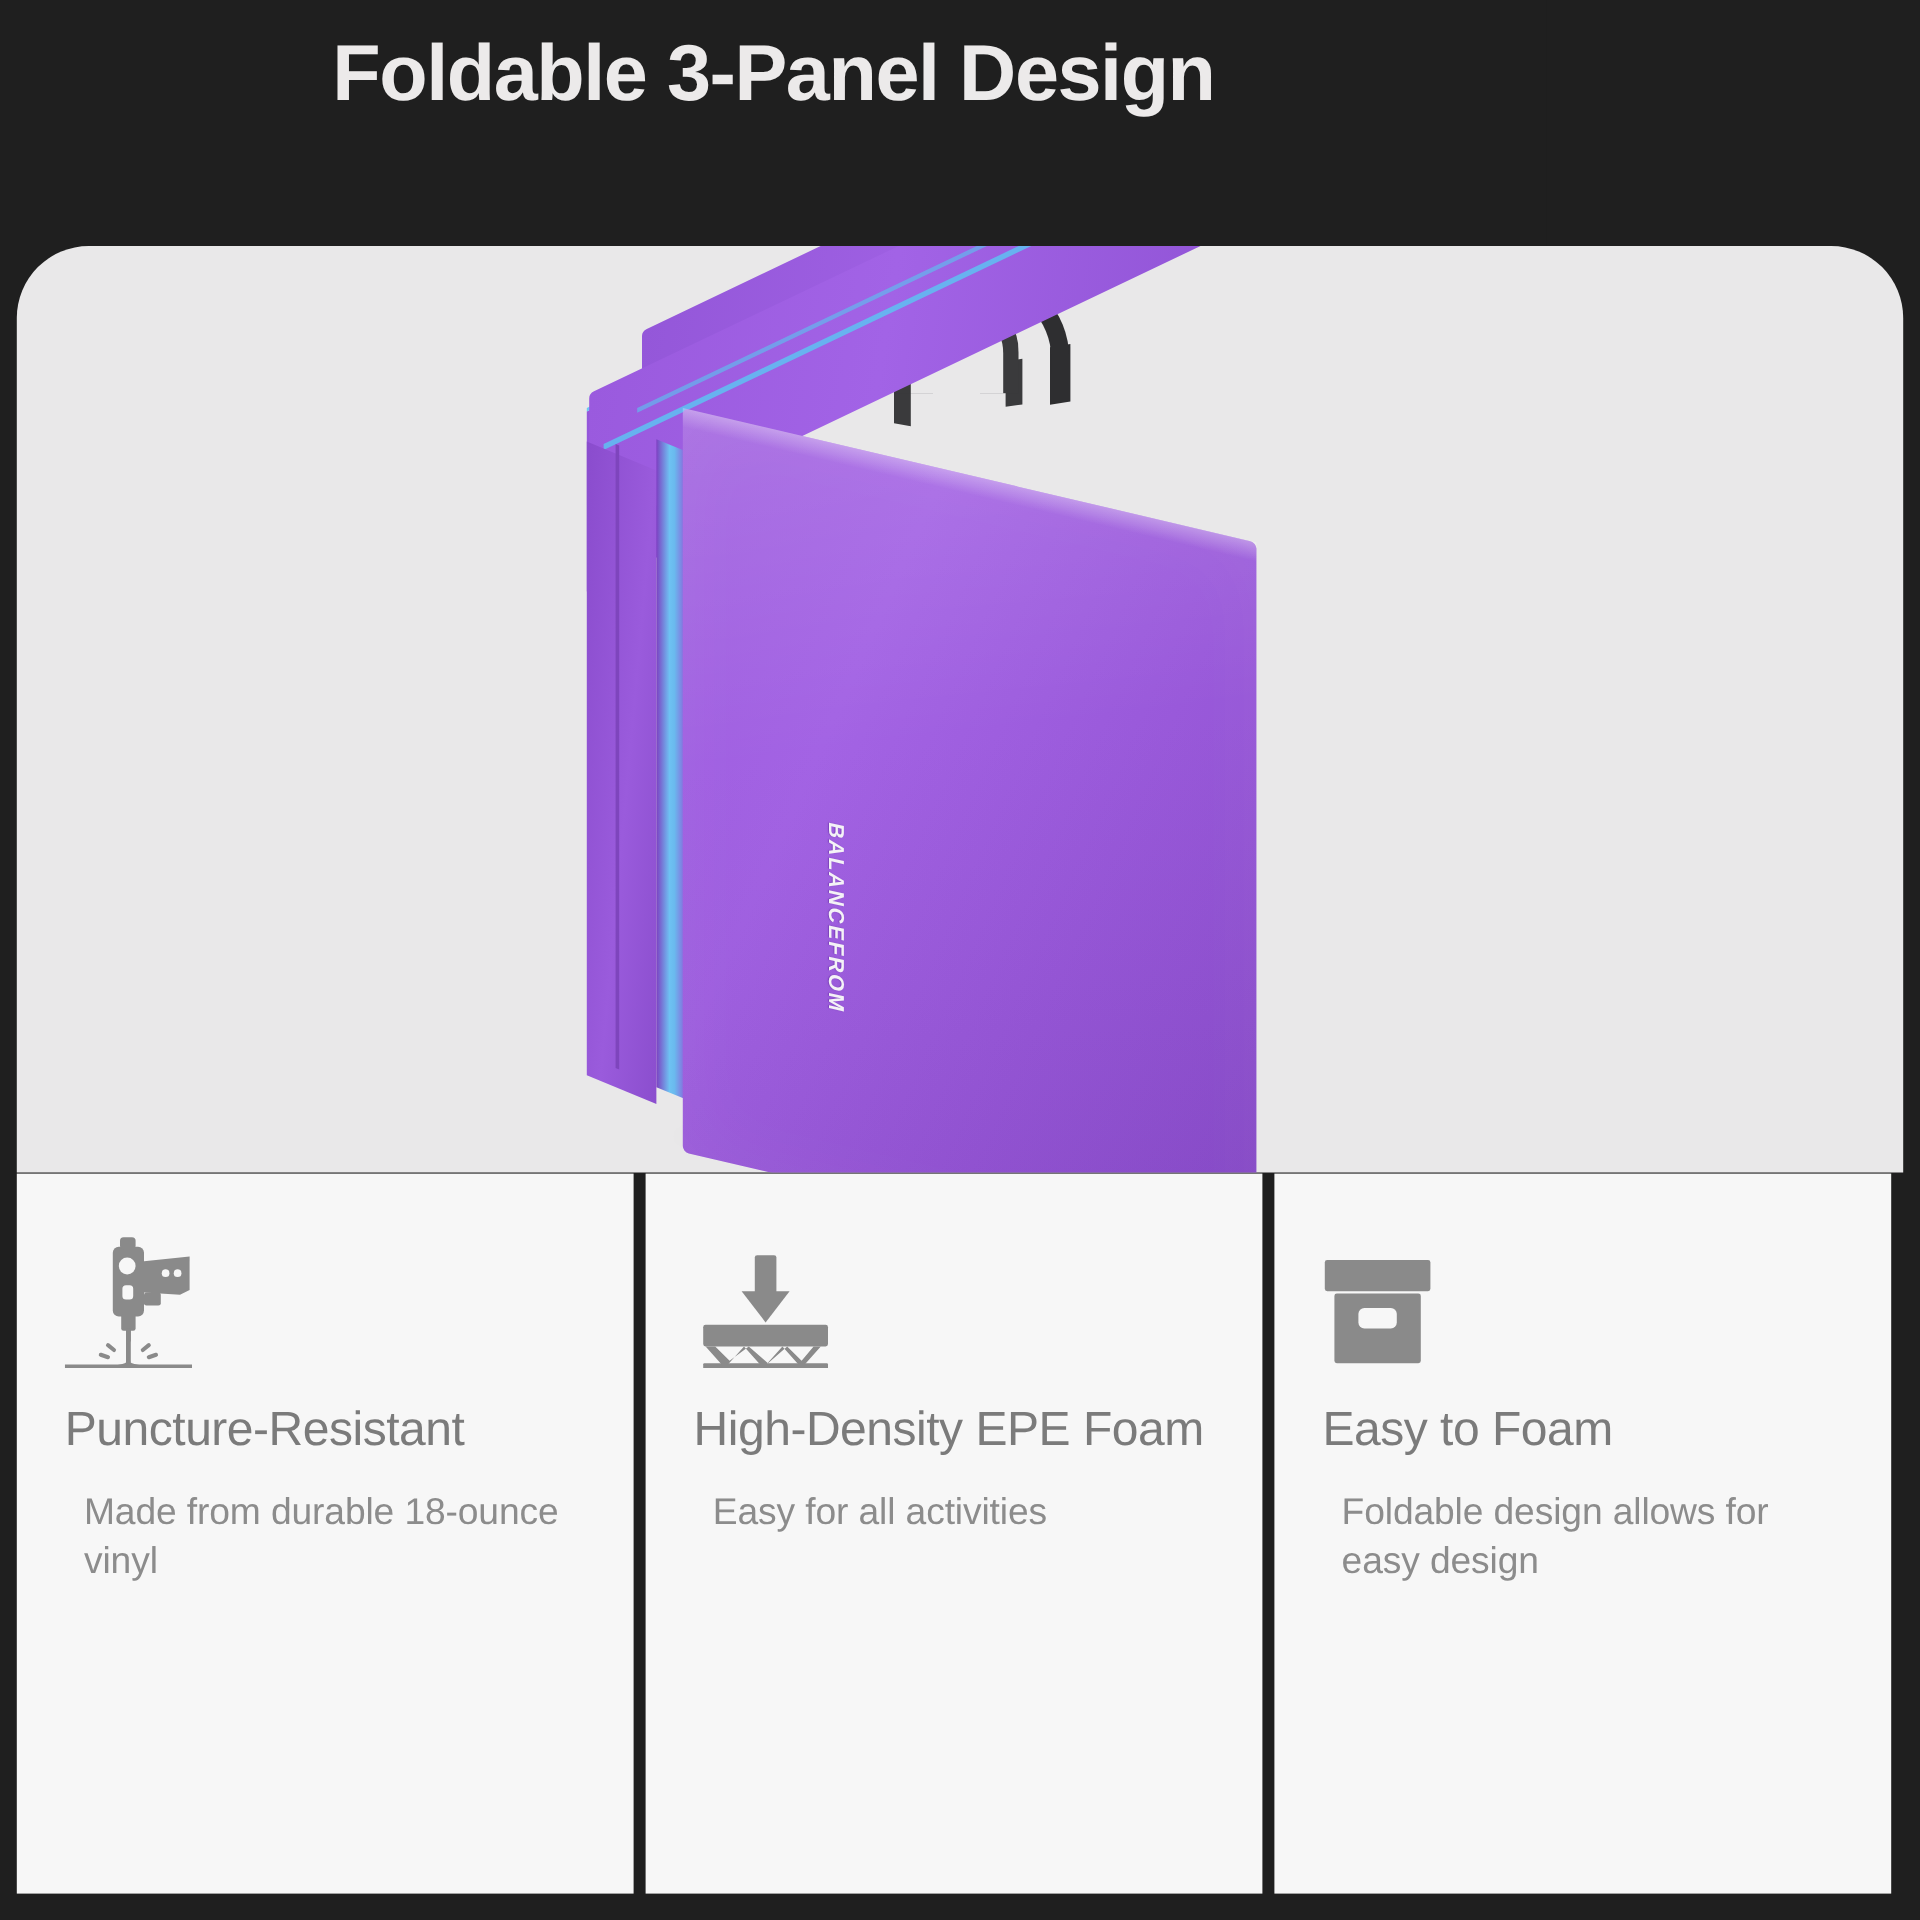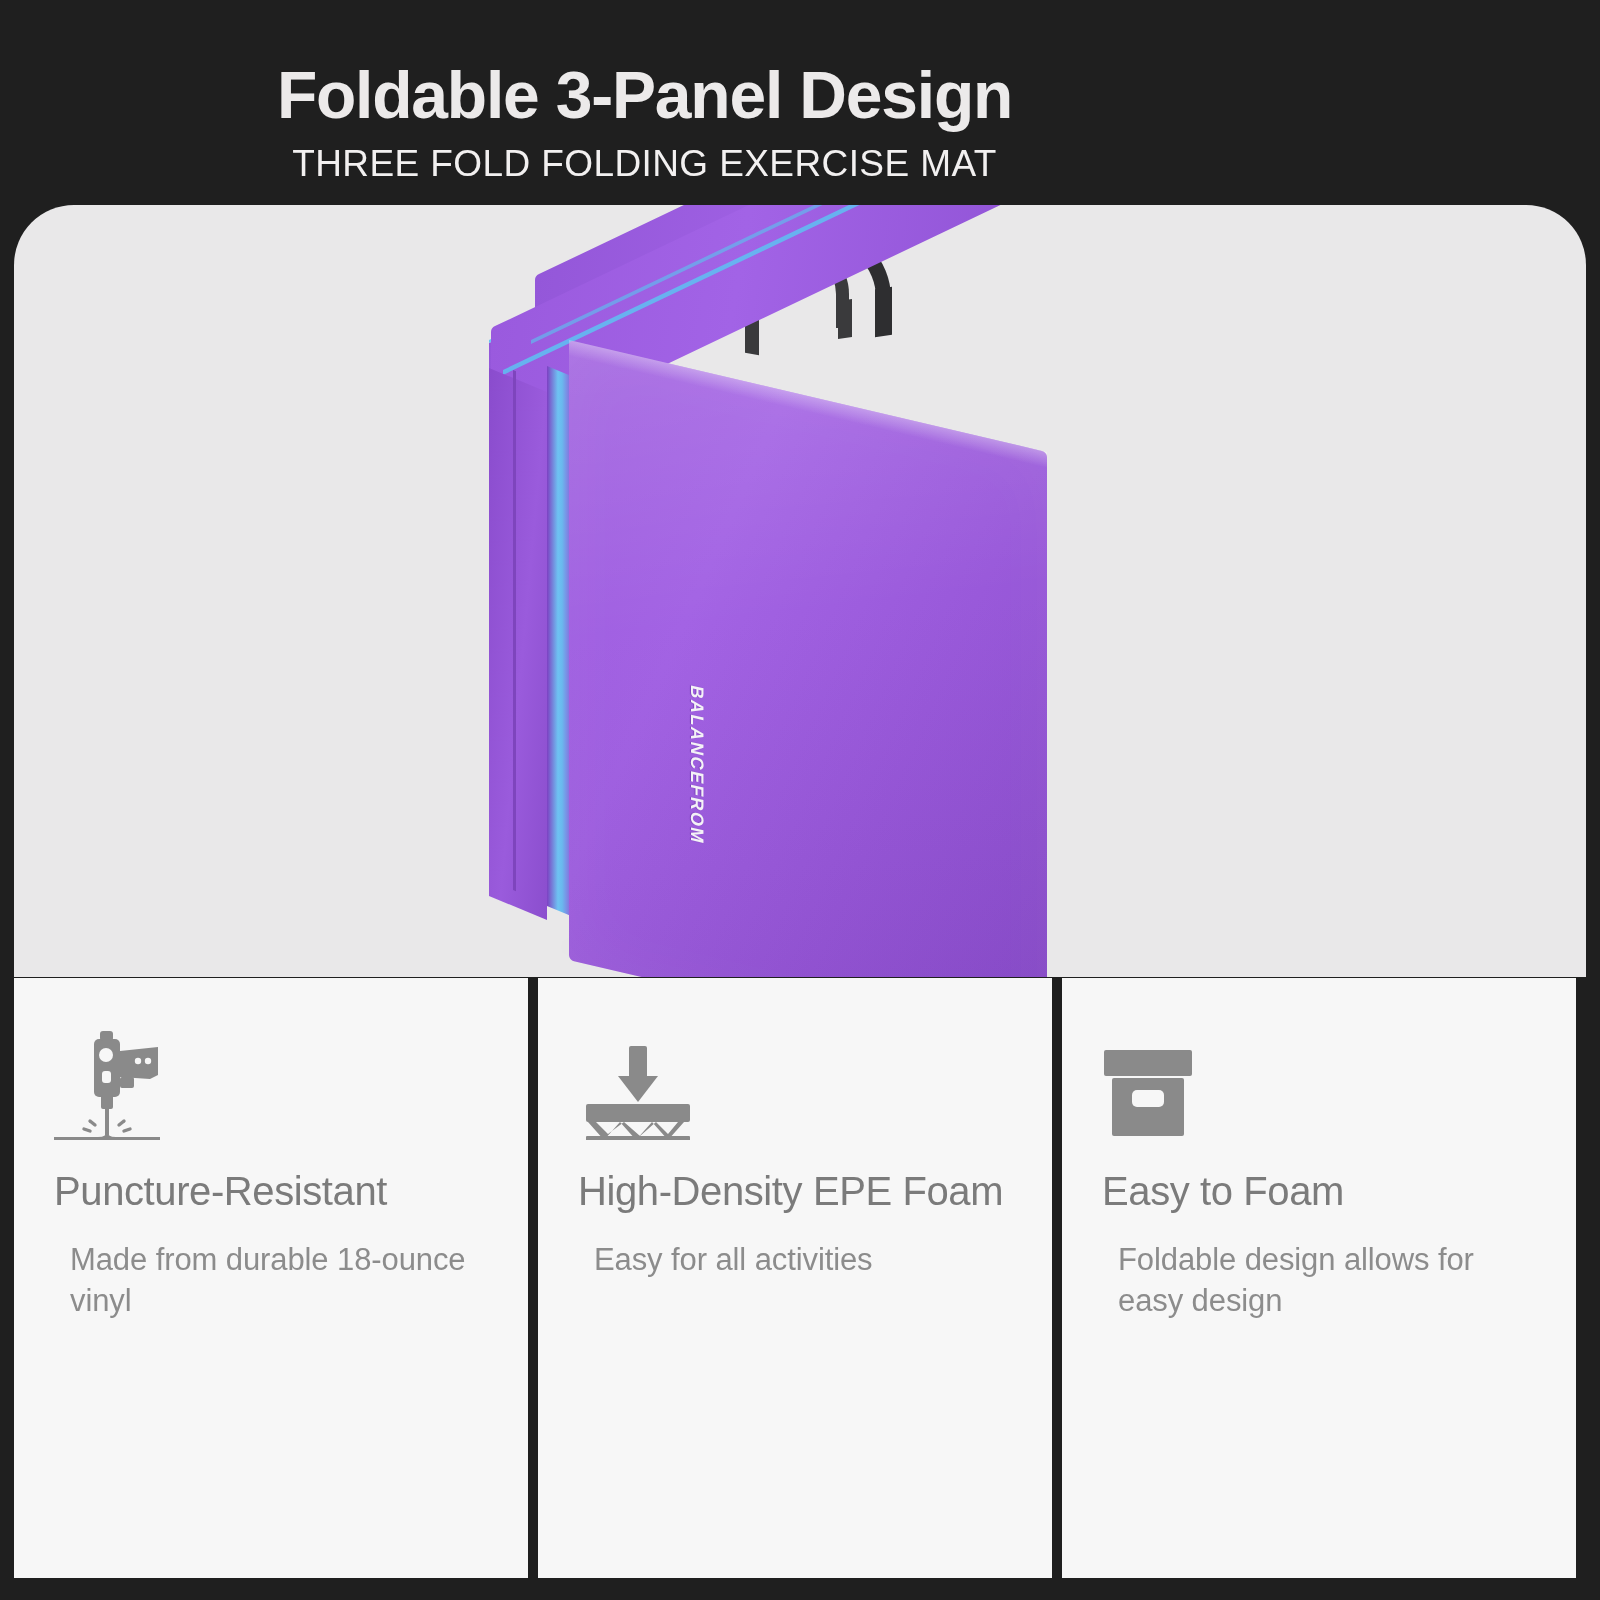--- a/index.html
+++ b/index.html
@@ -12,21 +12,21 @@
   }
   #page{
     position:absolute;inset:0;
     background:#1f1f1f;
   }
 
   
   .header{
     position:absolute;left:0;top:0;width:1289px;height:205px;
     background:#1f1f1f;
-    display:flex;flex-direction:column;align-items:center;justify-content:flex-start;margin-top:35px;
+    display:flex;flex-direction:column;align-items:center;justify-content:flex-start;
   }
   .header-title{
     margin-top:26px;
     font-size:66px;font-weight:700;letter-spacing:-1.2px;
     color:#eceaea;line-height:1.05;
     font-family:"Liberation Sans", sans-serif;
   }
   .header-subtitle{
     margin-top:14px;
     font-size:37px;font-weight:400;letter-spacing:0.4px;
@@ -209,21 +209,20 @@
   }
   .ico{display:block;}
 </style>
 </head>
 <body>
 
 <div id="page">
 
   <div class="header">
     <div class="header-title">Foldable 3-Panel Design</div>
-    <div class="header-subtitle">THREE FOLD FOLDING EXERCISE MAT</div>
   </div>
 
   <div class="hero">
 
     <div class="product">
 
       <div class="product-shadow"></div>
 
       <div class="handle">
         <div class="anchor-l"></div>

